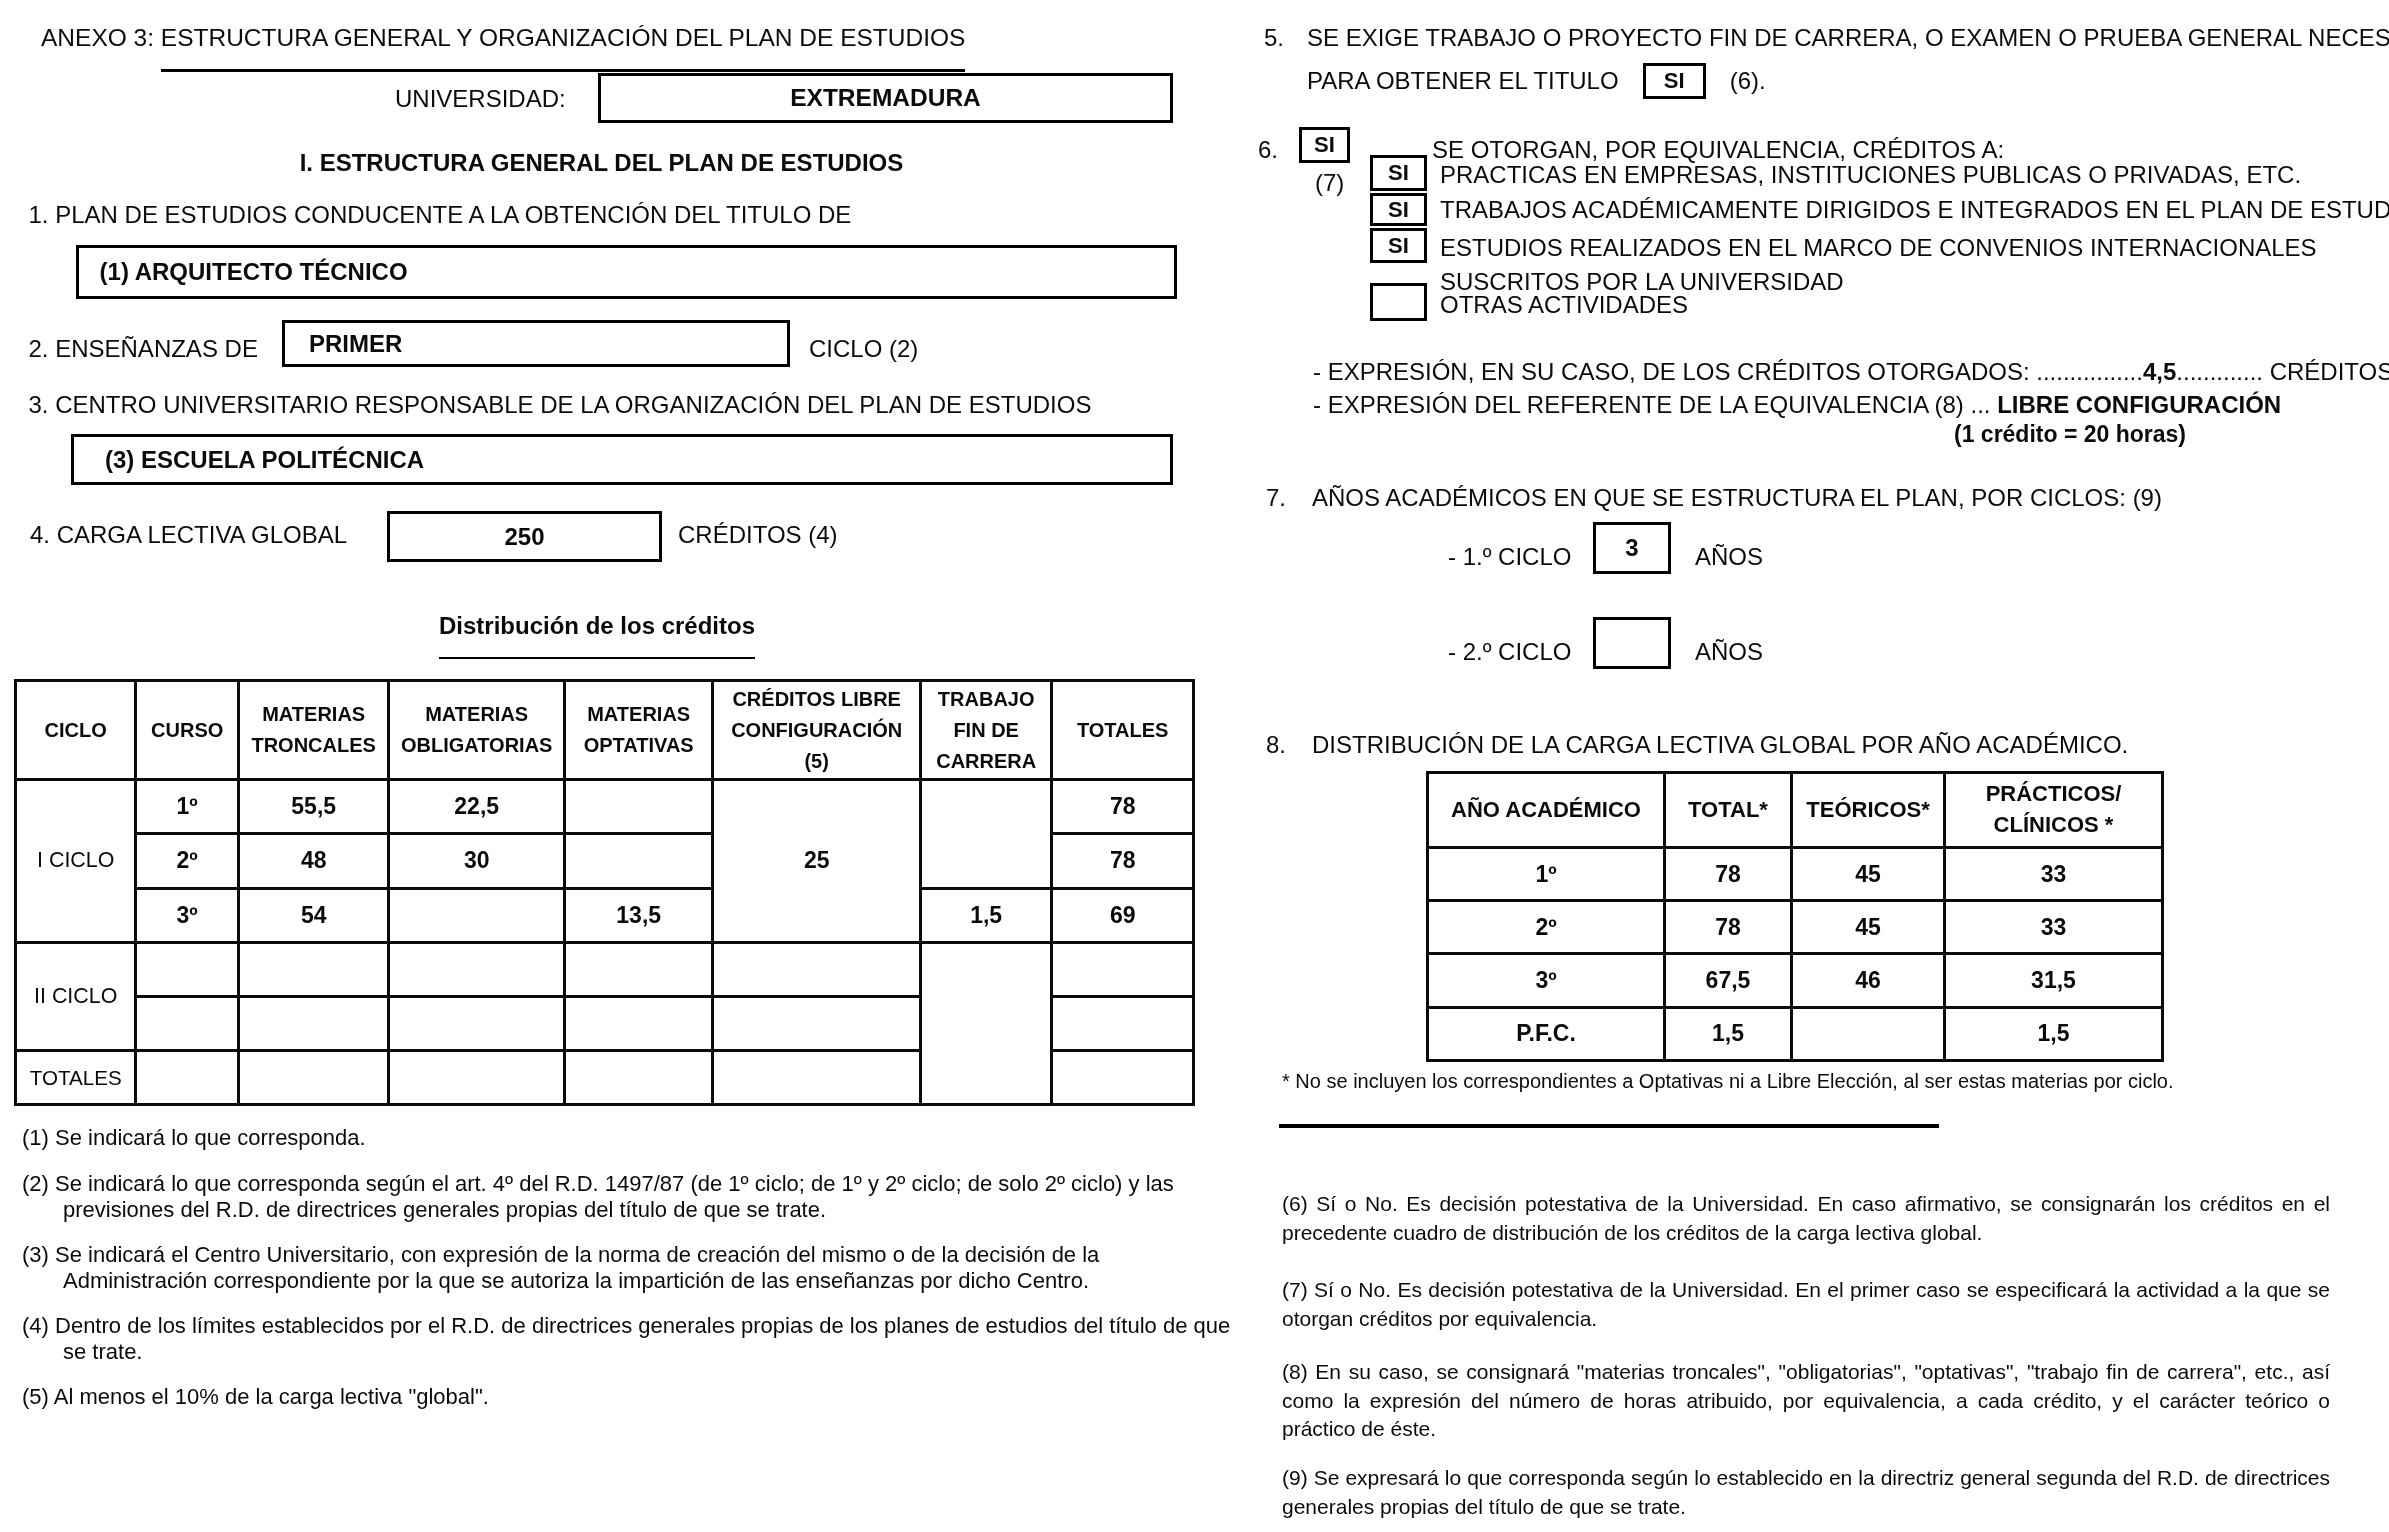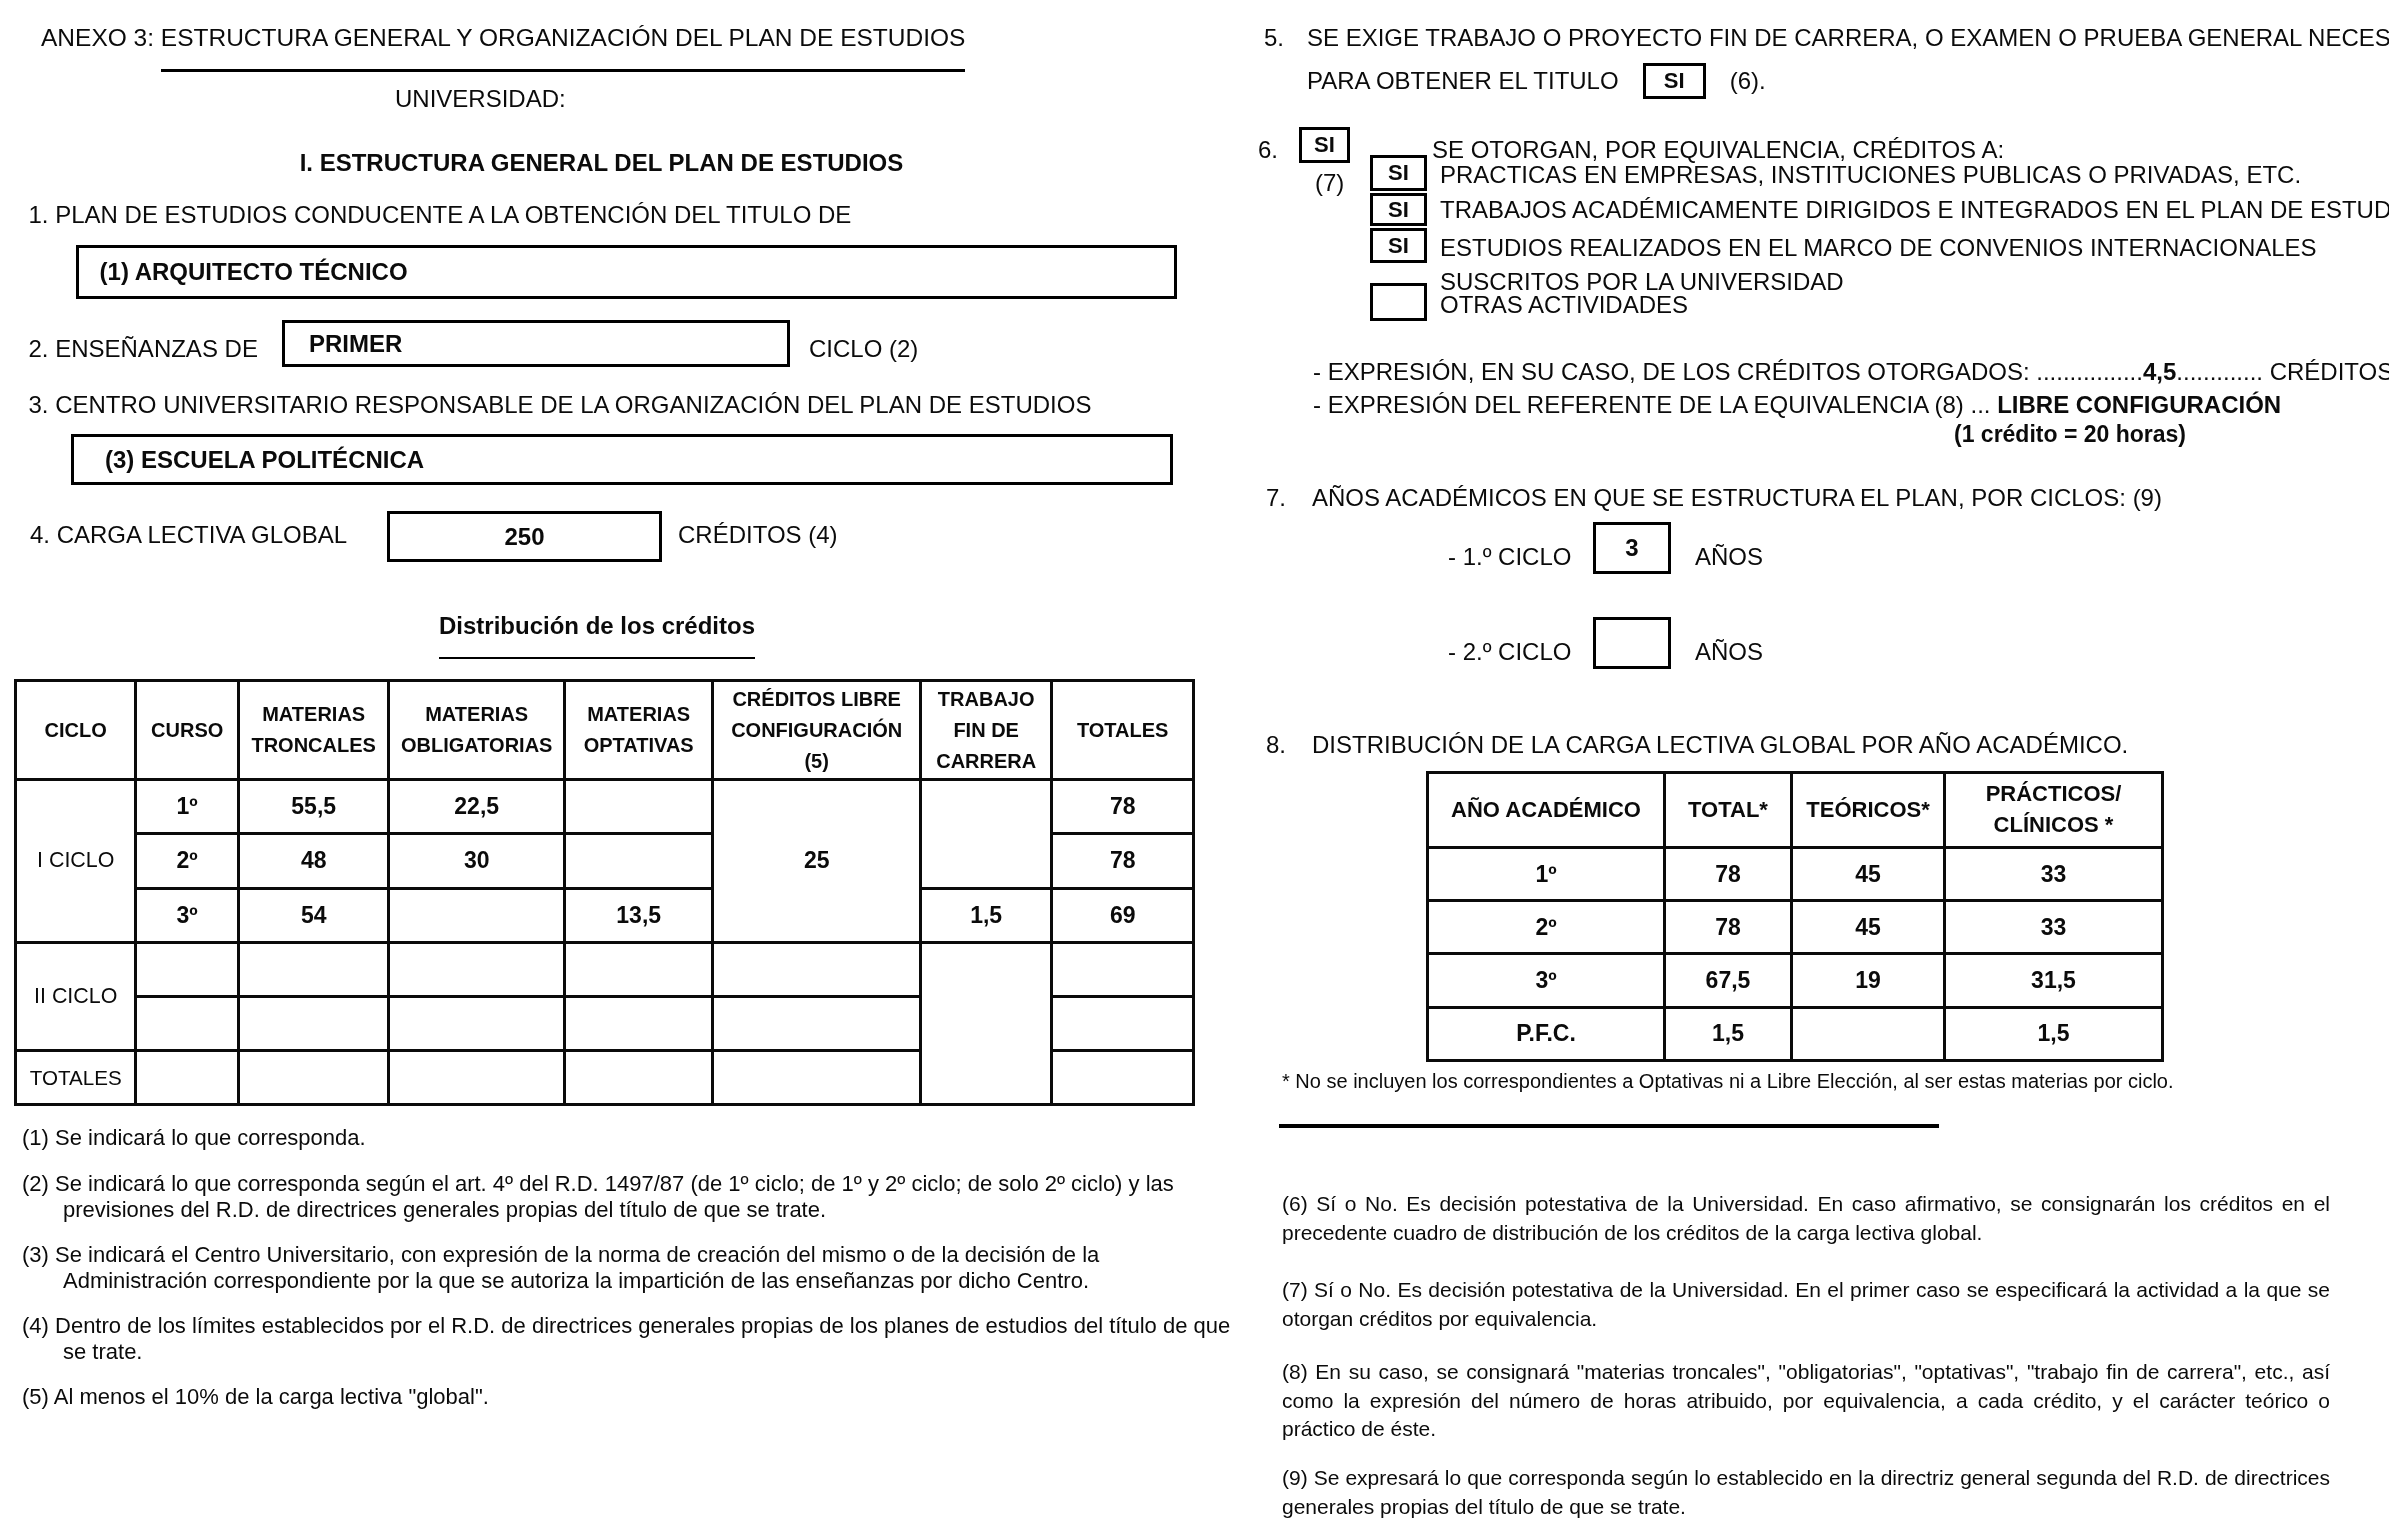--- a/index.html
+++ b/index.html
@@ -32,20 +32,23 @@
 </head>
 <body>
 
 <div id="page">
 
   <div class="abs" style="left:41px;top:24px;font-size:24.5px;">
     <span>ANEXO 3: </span><span class="u">ESTRUCTURA GENERAL Y ORGANIZACIÓN DEL PLAN DE ESTUDIOS</span>
   </div>
 
   <span class="abs t30" style="left:395px;top:85px;">UNIVERSIDAD:</span>
+  <div class="box" style="left:598px;top:73px;width:575px;height:50px;justify-content:center;">
+    <span class="b" style="font-size:24.5px;">EXTREMADURA</span>
+  </div>
 
   <div class="abs b t30" style="left:127px;top:149px;width:949px;text-align:center;">I. ESTRUCTURA GENERAL DEL PLAN DE ESTUDIOS</div>
 
   <span class="abs t30" style="left:28.5px;top:201px;">1. PLAN DE ESTUDIOS CONDUCENTE A LA OBTENCIÓN DEL TITULO DE</span>
   <div class="box" style="left:76px;top:245px;width:1101px;height:54px;padding-left:20.6px;">
     <span class="b t30">(1) ARQUITECTO TÉCNICO</span>
   </div>
 
   <span class="abs t30" style="left:28.5px;top:335px;">2. ENSEÑANZAS DE</span>
   <div class="box" style="left:282px;top:320px;width:508px;height:47px;padding-left:24px;">
@@ -225,21 +228,21 @@
     </tr>
     <tr>
       <td>2º</td>
       <td>78</td>
       <td>45</td>
       <td>33</td>
     </tr>
     <tr>
       <td>3º</td>
       <td>67,5</td>
-      <td>19</td>
+      <td>46</td>
       <td>31,5</td>
     </tr>
     <tr>
       <td>P.F.C.</td>
       <td>1,5</td>
       <td></td>
       <td>1,5</td>
     </tr>
   </tbody>
     </table>

